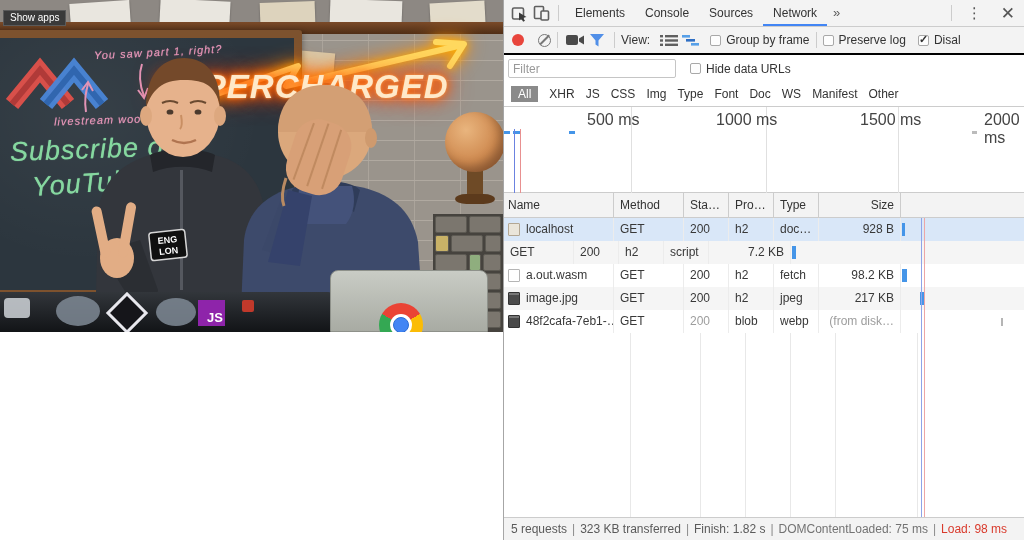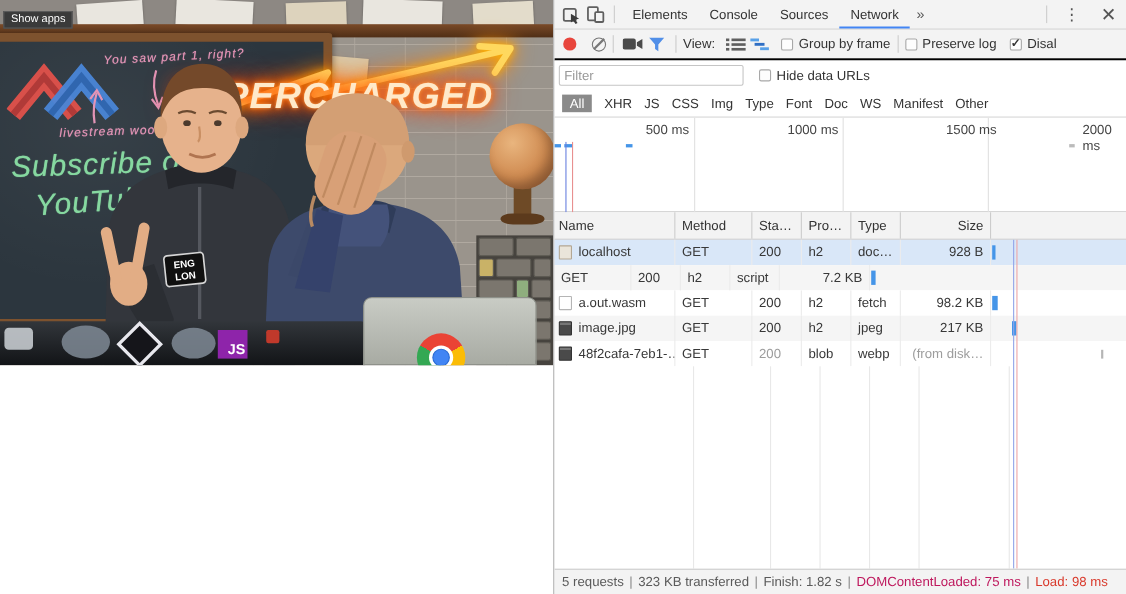--- a/index.html
+++ b/index.html
@@ -97,21 +97,21 @@
   .filter-input::placeholder { color:#999; }
 
   .pillsrow { position:absolute; left:0; top:82px; width:521px; height:25px; background:#fff;
     border-bottom:1px solid #ccc; display:flex; align-items:center; gap:11px; padding-left:7px; }
   .pill { color:#333; }
   .pill.selected { background:#8a8a8a; color:#fff; border-radius:0; padding:1px 7px; }
 
   .timeline { position:absolute; left:0; top:107px; width:521px; height:86px; background:#fff;
     border-bottom:1px solid #ccc; }
   .gridline { position:absolute; top:0; width:1px; height:86px; background:#e0e0e0; }
-  .tick { position:absolute; top:4px; font-size:12px; color:#444; }
+  .tick { position:absolute; top:4px; font-size:16px; color:#444; }
   .tl-dash { position:absolute; top:24px; height:3px; background:#4595e8; }
   .tl-dash.gray { background:#bbb; }
   .tl-line-blue { position:absolute; left:10px; top:22px; width:1px; height:64px; background:#6b82e0; }
   .tl-line-red { position:absolute; left:16px; top:22px; width:1px; height:64px; background:#e89090; }
 
   .thead { position:absolute; left:0; top:193px; width:521px; height:25px; background:#f3f3f3;
     border-bottom:1px solid #ccc; display:flex; }
   .th { height:24px; line-height:24px; padding-left:6px; border-right:1px solid #ccc; color:#333; overflow:hidden; white-space:nowrap; }
   .tbody { position:absolute; left:0; top:218px; width:521px; }
   .trow { display:flex; height:23px; background:#fff; }
@@ -135,21 +135,21 @@
   .wf-bar { position:absolute; top:5px; height:13px; background:#4595e8; }
   .empty-grid { position:absolute; left:0; top:333px; width:521px; height:184px; display:flex; background:#fff; }
   .eg { height:184px; border-right:1px solid #e8e8e8; }
   .wf-line-blue { position:absolute; left:417px; top:218px; width:1px; height:299px; background:#8fa4e8; }
   .wf-line-red { position:absolute; left:420px; top:218px; width:1px; height:299px; background:#eda6a6; }
 
   .statusbar { position:absolute; left:0; top:517px; width:521px; height:23px; background:#f3f3f3;
     border-top:1px solid #ccc; display:flex; align-items:center; padding-left:7px; font-size:12px;
     color:#5a5a5a; white-space:nowrap; overflow:hidden; }
   .sb-sep { padding:0 5px; color:#8a8a8a; }
-  .sb-dcl { color:#be185d;text-align:center; }
+  .sb-dcl { color:#737373;text-align:center; }
   .sb-load { color:#d93a2c; }
 </style>
 </head>
 <body>
 
 <div class="stage">
 
   <div class="photo">
     <div class="brickwall"></div>
 

